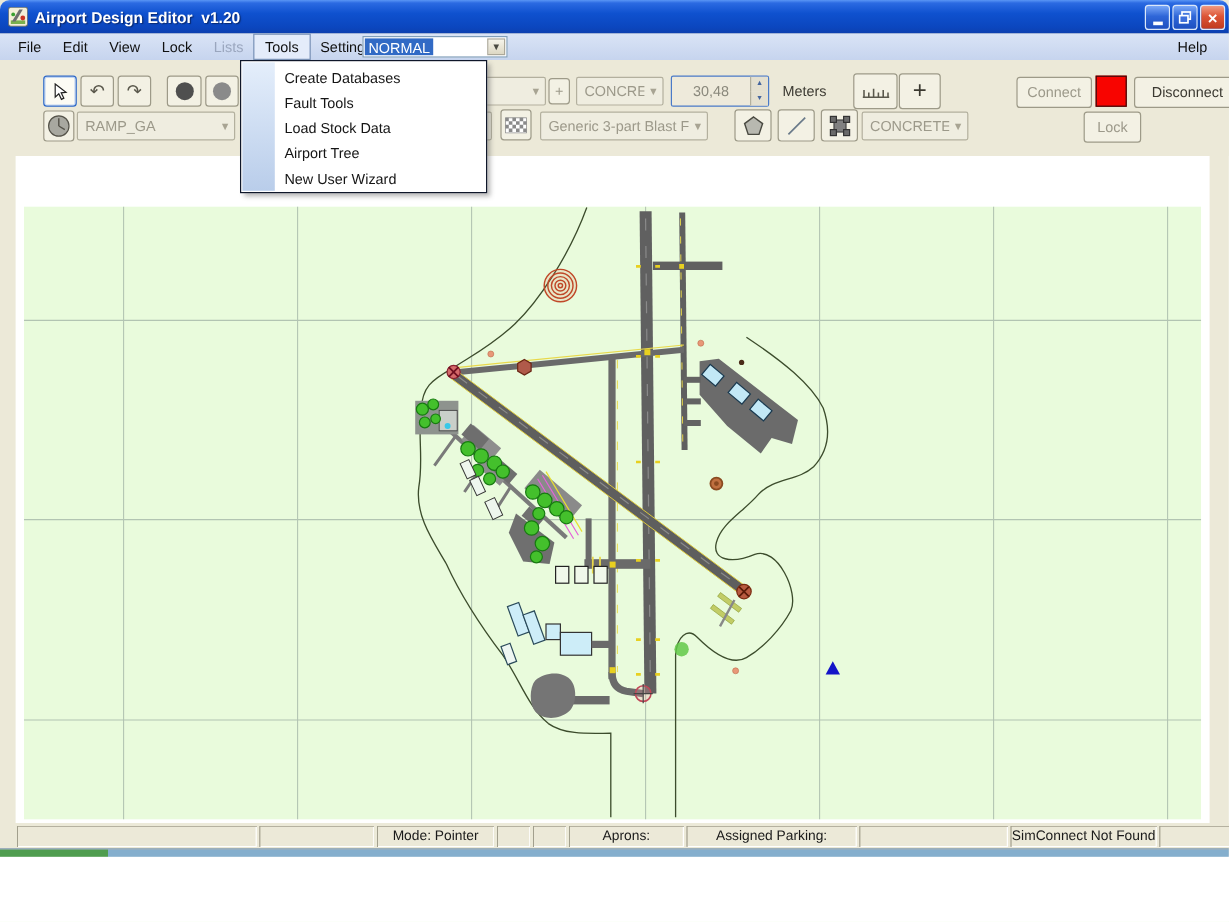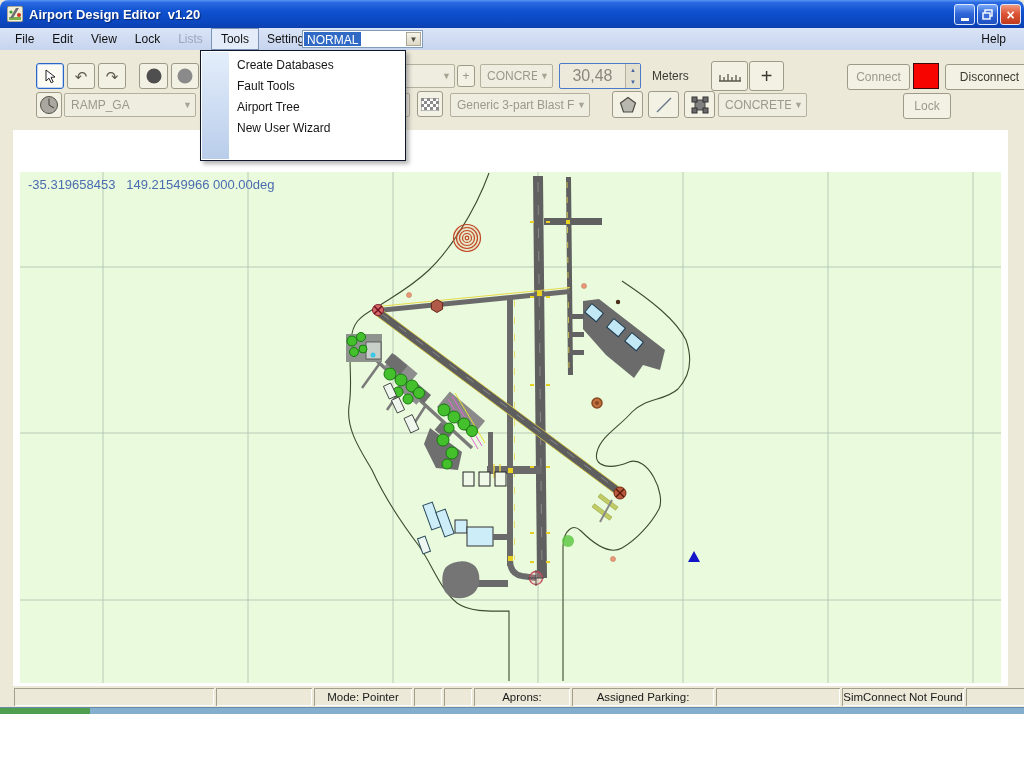--- a/index.html
+++ b/index.html
@@ -46,21 +46,21 @@
     font-size:12px; color:#4c4a40; }
   .tb.selected { border:1px solid #2a66c8; background:#fcfbf4; box-shadow:inset 0 0 0 1px #c2d6f2; }
   .tb.disabled { color:#9c998a; }
   .arrow-glyph { font-size:15px; color:#5a584c; line-height:1; }
   .combo { position:absolute; height:24px; background:#efede0; border:1px solid #b3b09e;
     border-radius:2px; display:flex; align-items:center; font-size:12px; color:#9c998a; }
   .combo .ctext { flex:1; padding-left:6px; white-space:nowrap; overflow:hidden; }
   .combo .carrow { width:15px; text-align:center; font-size:9px; color:#a8a493; }
   .spinner { position:absolute; height:26px; border:1px solid #4a7ac8; background:#eeeadb;
     border-radius:2px; display:flex; align-items:center; }
-  .spin-text { flex:1; text-align:center; font-size:16px; color:#8a887c; }
+  .spin-text { flex:1; text-align:center; font-size:12px; color:#8a887c; }
   .spin-btns { width:15px; display:flex; flex-direction:column; height:100%; }
   .spin-btns div { flex:1; font-size:6px; color:#44659e; display:flex; align-items:center; justify-content:center;
     background:#e4e0d0; border-left:1px solid #b3b09e; }
   .tlabel { position:absolute; font-size:12px; color:#3c3a32; }
   .indicator { position:absolute; width:26px; height:26px; background:#f80400; border:1px solid #3a0a0a; }
 
   
   .popup { position:absolute; left:200px; top:50px; width:206px; height:111px;
     background:#fff; border:1px solid #0f172a; box-shadow:3px 3px 4px rgba(90,90,90,.45); z-index:60; }
   .popup-strip { position:absolute; left:1px; top:1px; bottom:1px; width:27px;
@@ -373,29 +373,29 @@
         <circle cx="597" cy="403" r="5" fill="#c07040" stroke="#8a4a20" stroke-width="1.5"></circle>
         <circle cx="597" cy="403" r="2" fill="#8a4a20"></circle>
         <circle cx="618" cy="302" r="2.2" fill="#4a2a18"></circle>
         <g fill="#e89878" stroke="#c06a4a" stroke-width="0.5">
           <circle cx="409" cy="295" r="2.5"></circle>
             <circle cx="584" cy="286" r="2.5"></circle>
             <circle cx="613" cy="559" r="2.5"></circle>
         </g>
         <polygon points="694,551 688,562 700,562" fill="#1414c8"></polygon>
       </svg>
-      <div class="coords">-35.319658453   149.21549966 000.00deg</div>
     </div>
   </div>
 
   <div class="popup">
     <div class="popup-strip"></div>
     <div class="popup-items">
       <div class="popup-item">Create Databases</div>
       <div class="popup-item">Fault Tools</div>
+      <div class="popup-item">Load Stock Data</div>
       <div class="popup-item">Airport Tree</div>
       <div class="popup-item">New User Wizard</div>
     </div>
   </div>
 
   <div class="statusbar">
     <div class="spanel" style="width:200px;"></div>
     <div class="spanel" style="width:96px;"></div>
     <div class="spanel" style="width:98px;">Mode: Pointer</div>
     <div class="spanel" style="width:28px;"></div>

